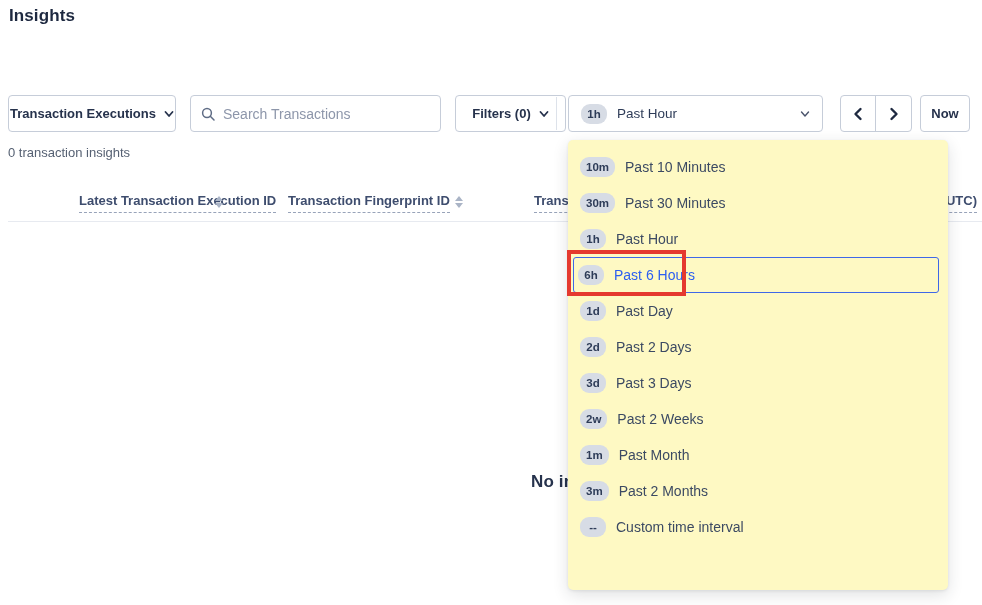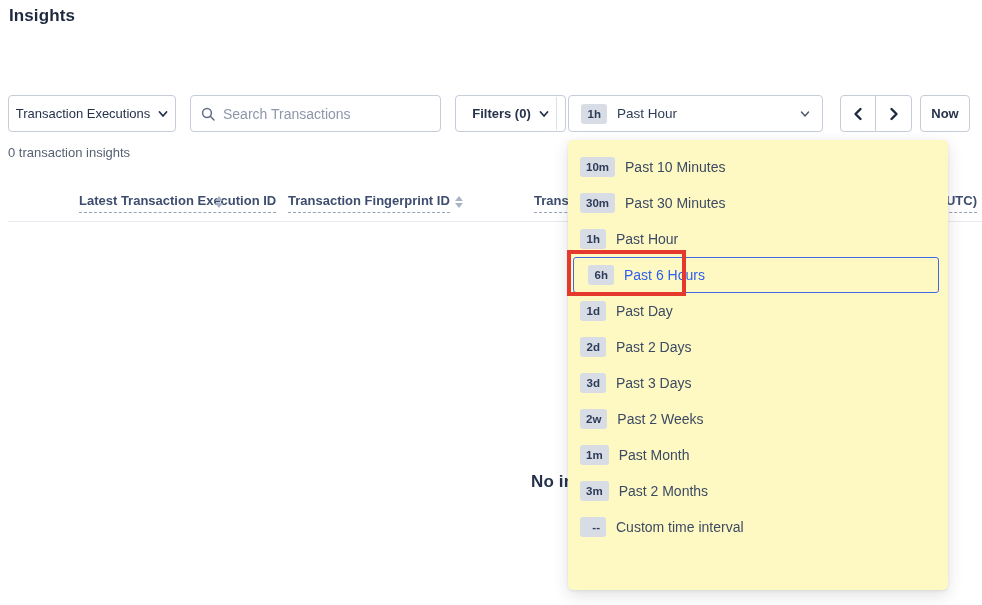--- a/index.html
+++ b/index.html
@@ -12,36 +12,36 @@
                 color:#1e2940; letter-spacing:.1px; }
   .tabbar { position:absolute; left:0; top:44px; width:982px; height:36px;
             border-bottom:1px solid #e1e5ec; padding-left:8px; display:flex; gap:30px; }
   .tab { font-size:14px; font-weight:600; color:#3a4660; padding:8px 0 12px 0; cursor:pointer; }
   .tab.active { color:#2b55e0; border-bottom:3px solid #2b55e0; }
 
   
   .btn { position:absolute; top:95px; height:37px; background:#fff;
          border:1px solid #c6cdd9; border-radius:4px; display:flex; align-items:center;
          justify-content:center; gap:8px; font-size:13px; color:#26324c; cursor:pointer; }
-  .btn-bold { font-weight:400;align-items:center; }
+  .btn-bold { font-weight:700;align-items:center; }
   .btn-semi { font-weight:600; }
   .chev { width:10px; height:10px; flex:0 0 auto; }
   .searchbox { position:absolute; left:190px; top:95px; width:251px; height:37px;
                border:1px solid #c6cdd9; border-radius:4px; background:#fff;
                display:flex; align-items:center; padding:0 10px; gap:8px; }
   .searchbox input { border:none; outline:none; flex:1; font-size:14px; color:#26324c;
                      font-family:"Liberation Sans", sans-serif; background:transparent; }
   .searchbox input::placeholder { color:#8d96aa; }
   .v-divider { position:absolute; left:556px; top:97px; width:1px; height:33px; background:#dde2ea; }
 
   .timepicker { position:absolute; left:568px; top:95px; width:255px; height:37px;
                 border:1px solid #c6cdd9; border-radius:4px; background:#fff;
                 display:flex; align-items:center; padding:0 12px; gap:10px; cursor:pointer; }
   .tbadge { background:#d7dce5; color:#2e3c58; font-weight:700; font-size:11.5px;
-            border-radius:3px; padding:4px 6px; min-width:26px; text-align:right; }
+            border-radius:9px; padding:4px 6px; min-width:26px; text-align:center; }
   .timepicker .tlabel { font-size:13.5px; color:#2e3c58; flex:1; text-align:left; }
 
   .pagergroup { position:absolute; left:840px; top:95px; width:72px; height:37px;
                 display:flex; border:1px solid #c6cdd9; border-radius:4px; background:#fff; }
   .pagerbtn { width:50%; display:flex; align-items:center; justify-content:center; cursor:pointer; }
   .pagerbtn:first-child { border-right:1px solid #c6cdd9; }
   .now-btn { left:920px; width:50px; }
 
   .count-text { position:absolute; left:8px; top:145px; font-size:13px; color:#566173; }
 
@@ -61,21 +61,21 @@
                color:#26324c; white-space:nowrap; letter-spacing:.15px; z-index:1; }
 
   
   .dropdown { position:absolute; left:568px; top:140px; width:380px; height:450px;
               background:#fef9c3; border-radius:5px; padding-top:9px; z-index:10;
               box-shadow:0 1px 3px rgba(36,42,53,.09), 0 5px 16px rgba(36,42,53,.14); }
   .dd-row { height:36px; display:flex; align-items:center; gap:10px; padding-left:12px;
             cursor:pointer; }
   .dd-row .dd-label { font-size:14px; color:#3c4a63; }
   .dd-row.focused { border:1px solid #3f68e8; border-radius:3px;
-                    margin:0 9px 0 5px; padding-left:14px; }
+                    margin:0 9px 0 5px; padding-left:4px; }
   .dd-row.focused .dd-label { color:#2c5ef0; }
 
   
   .annotation { position:absolute; left:567px; top:250px; width:119px; height:46px;
                 border:4px solid #e5392e; z-index:30; pointer-events:none; }
 </style>
 </head>
 <body>
 
 <div class="stage">

